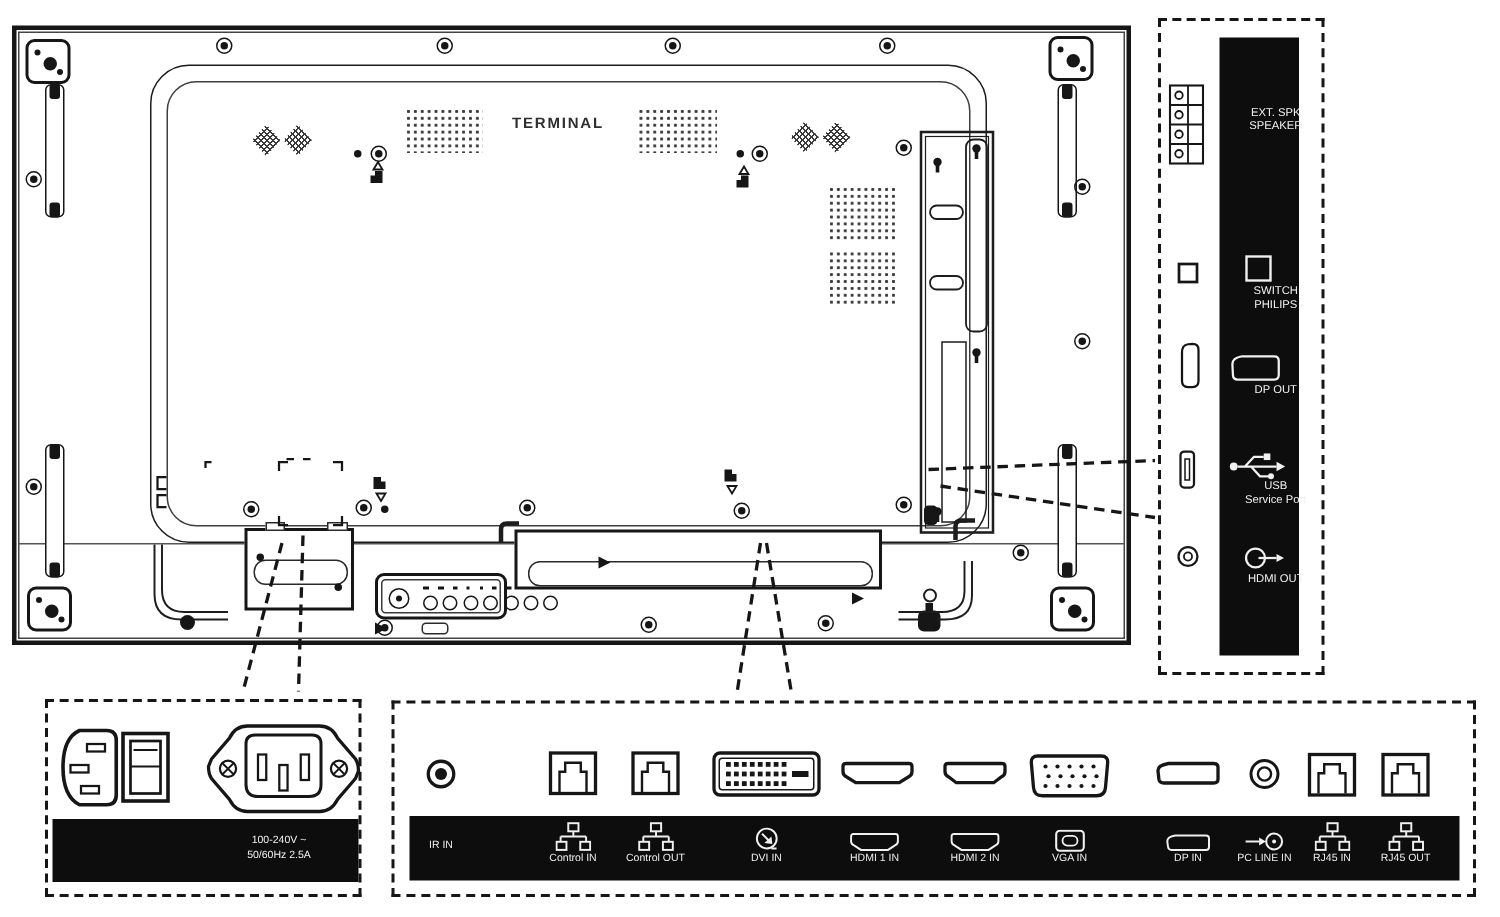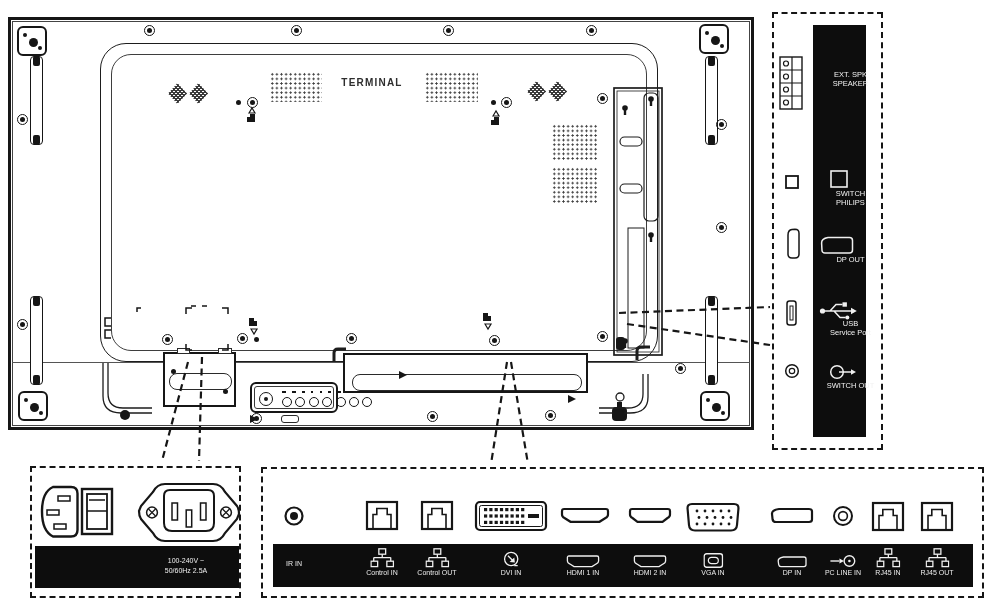--- a/index.html
+++ b/index.html
@@ -392,21 +392,21 @@
     </g>
   </svg>
 
   <span class="panel-label" style="top:71px">EXT. SPK</span>
   <span class="panel-label" style="top:80px">SPEAKER</span>
   <span class="panel-label" style="top:190px">SWITCH</span>
   <span class="panel-label" style="top:198.5px">PHILIPS</span>
   <span class="panel-label" style="top:256px">DP OUT</span>
   <span class="panel-label" style="top:320px">USB</span>
   <span class="panel-label" style="top:329px">Service Port</span>
-  <span class="panel-label" style="top:382px">SWITCH OUT</span>
+  <span class="panel-label" style="top:382px">HDMI OUT</span>
 
   <span class="power-label" style="top:556px">100-240V ~</span>
   <span class="power-label" style="top:566px">50/60Hz 2.5A</span>
 
   <div class="port-group ir" style="left:294px">
     <span class="strip-label">IR IN</span>
   </div>
   <div class="port-group" style="left:382px">
     <div class="pg-icon">
         <svg width="24" height="20" viewBox="0 0 24 20">

